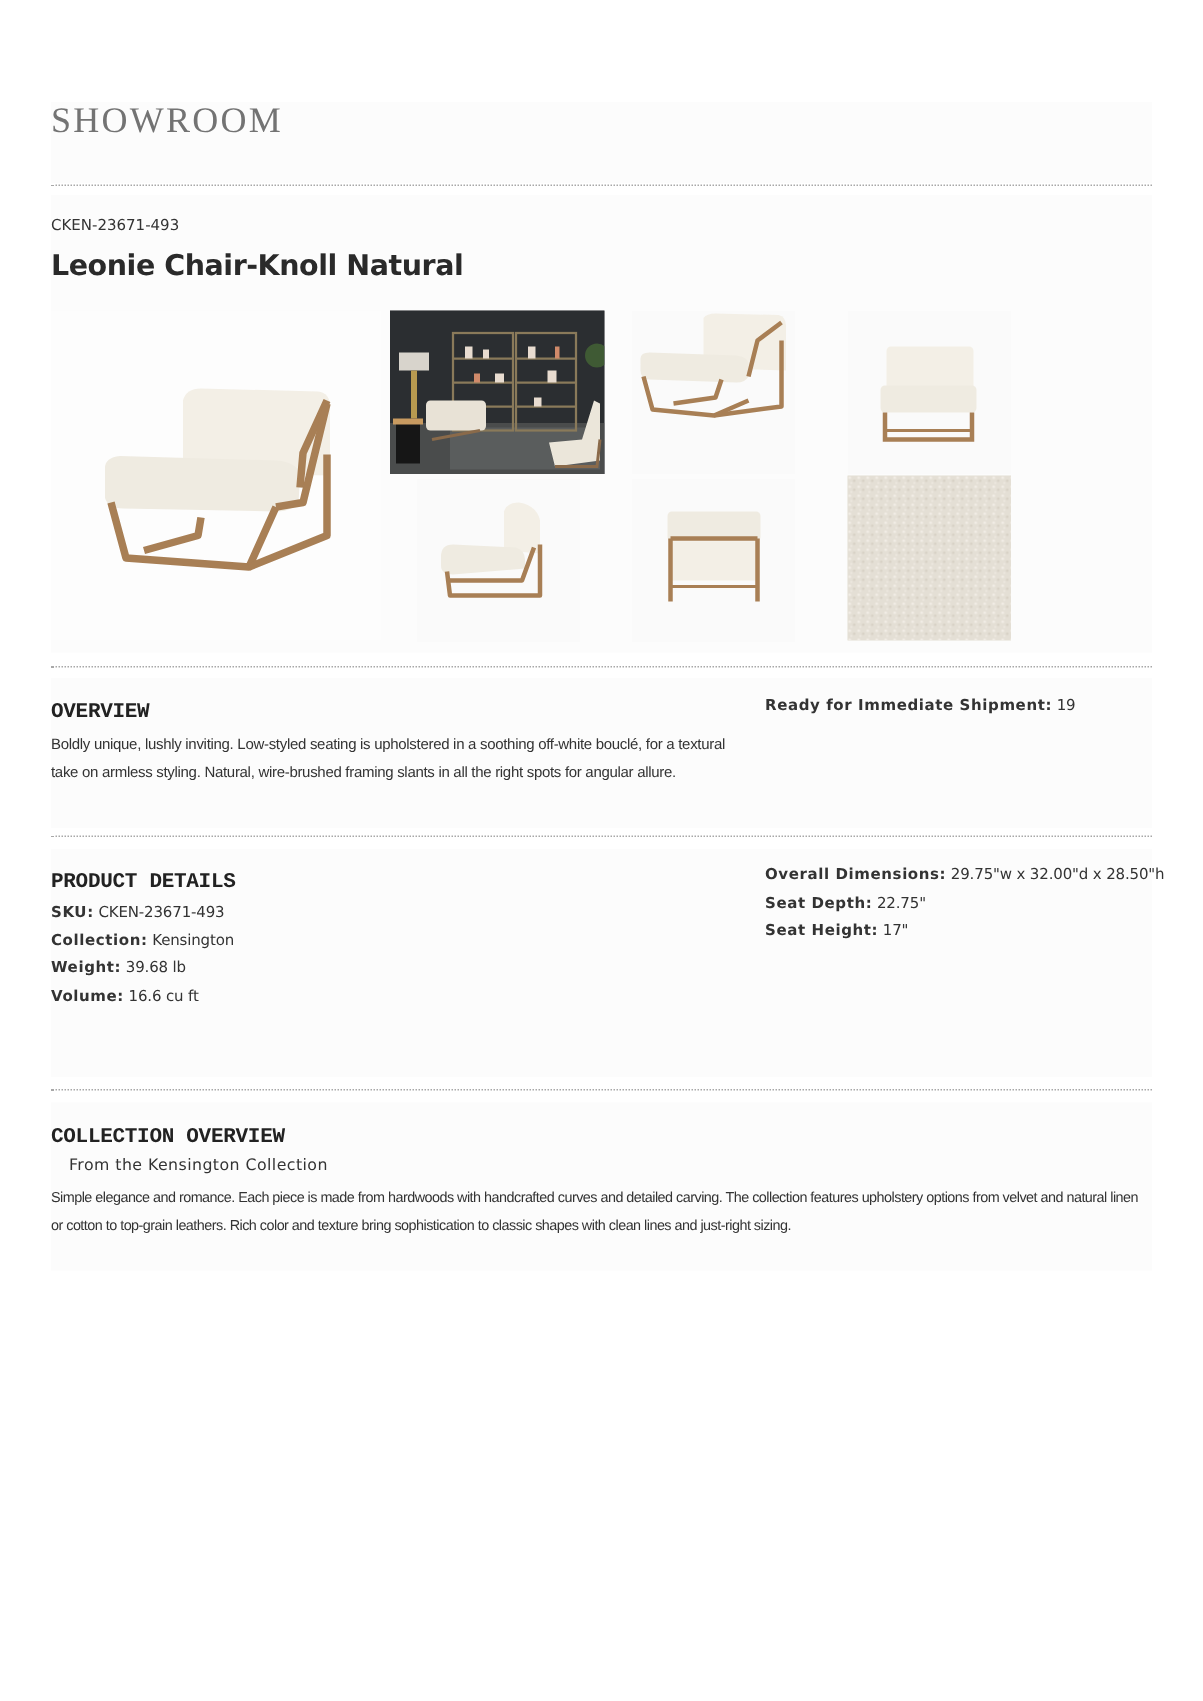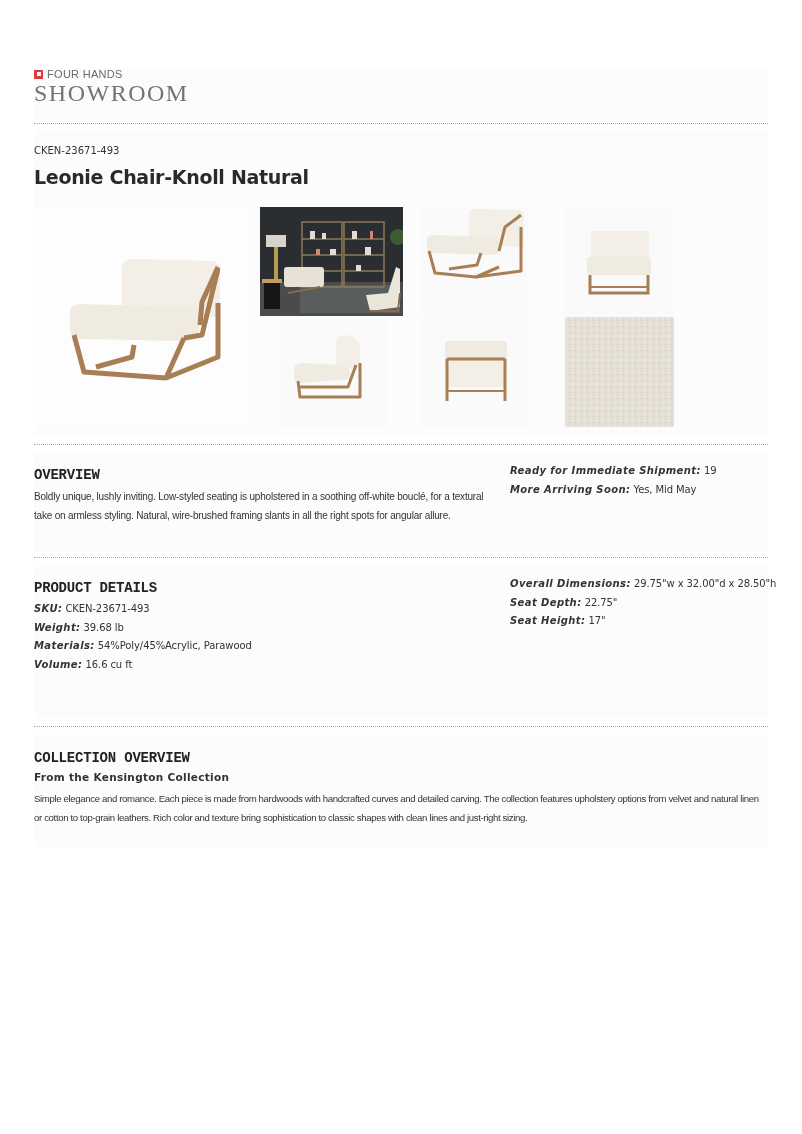--- a/index.html
+++ b/index.html
@@ -21,34 +21,30 @@
 
   .sku-top { position: absolute; left: 34px; top: 145px; font-size: 10px; color: #333; font-family: "DejaVu Sans", sans-serif; }
   .title { position: absolute; left: 34px; top: 166px; font-size: 19px; color: #2a2a2a; font-weight: bold; font-family: "DejaVu Sans", sans-serif; letter-spacing: -0.3px; }
 
   .img { position: absolute; overflow: hidden; }
   .img-bg-white { background: #fbfbfb; }
 
   .section-head { position: absolute; left: 34px; font-size: 14px; color: #222; font-family: Liberation Mono, monospace; letter-spacing: -0.2px; }
   .body-text { position: absolute; font-size: 10px; color: #333; line-height: 19px; font-family: Liberation Sans, sans-serif; letter-spacing: -0.2px; }
   .kv { position: absolute; font-size: 10px; line-height: 18.5px; color: #333; letter-spacing: -0.1px; }
-  .kv .k { font-weight: bold; color: #333; letter-spacing: 0.4px; font-style: italic; }
+  .kv .k { font-weight: bold; color: #333; letter-spacing: 0.4px; }
   .kv-line { white-space: nowrap; }
-  .sub-head { position: absolute; left: 34px; font-size: 10.5px; font-weight: bold; color: #333; letter-spacing: 0.3px; }
+  .sub-head { position: absolute; left: 46px; font-size: 10.5px; font-weight: normal; color: #333; letter-spacing: 0.3px; }
 </style>
 </head>
 <body>
 
 <div class="page">
 
   <div class="header">
-    <div class="brand-row">
-      <span class="brand-square"></span>
-      <span class="brand-name">FOUR HANDS</span>
-    </div>
     <div class="showroom">SHOWROOM</div>
   </div>
 
   <div class="divider" style="top:123px;"></div>
 
   <div class="content-bg" style="top:130px; height:305px;"></div>
   <div class="sku-top">CKEN-23671-493</div>
   <h1 class="title">Leonie Chair-Knoll Natural</h1>
 
   <div class="img img-bg-white" style="left:34px; top:207px; width:220px; height:220px;">
@@ -182,43 +178,39 @@
 
   <div class="content-bg" style="top:452px; height:100px;"></div>
   <h2 class="section-head" style="top:467px;">OVERVIEW</h2>
   <p class="body-text" style="left:34px; top:487px; width:450px;">Boldly unique, lushly inviting. Low-styled seating is upholstered in a soothing off-white bouclé, for a textural take on armless styling. Natural, wire-brushed framing slants in all the right spots for angular allure.</p>
 
   <div class="kv" style="left:510px; top:462px;">
     <div class="kv-line">
       <span class="k">Ready for Immediate Shipment:</span>
       <span>19</span>
     </div>
-    <div class="kv-line">
-      <span class="k">More Arriving Soon:</span>
-      <span>Yes, Mid May</span>
-    </div>
   </div>
 
   <div class="divider" style="top:557px;"></div>
 
   <div class="content-bg" style="top:566px; height:152px;"></div>
   <h2 class="section-head" style="top:580px;">PRODUCT DETAILS</h2>
 
   <div class="kv" style="left:34px; top:600px;">
     <div class="kv-line">
       <span class="k">SKU:</span>
       <span>CKEN-23671-493</span>
     </div>
     <div class="kv-line">
+      <span class="k">Collection:</span>
+      <span>Kensington</span>
+    </div>
+    <div class="kv-line">
       <span class="k">Weight:</span>
       <span>39.68 lb</span>
-    </div>
-    <div class="kv-line">
-      <span class="k">Materials:</span>
-      <span>54%Poly/45%Acrylic, Parawood</span>
     </div>
     <div class="kv-line">
       <span class="k">Volume:</span>
       <span>16.6 cu ft</span>
     </div>
   </div>
 
   <div class="kv" style="left:510px; top:575px;">
     <div class="kv-line">
       <span class="k">Overall Dimensions:</span>

